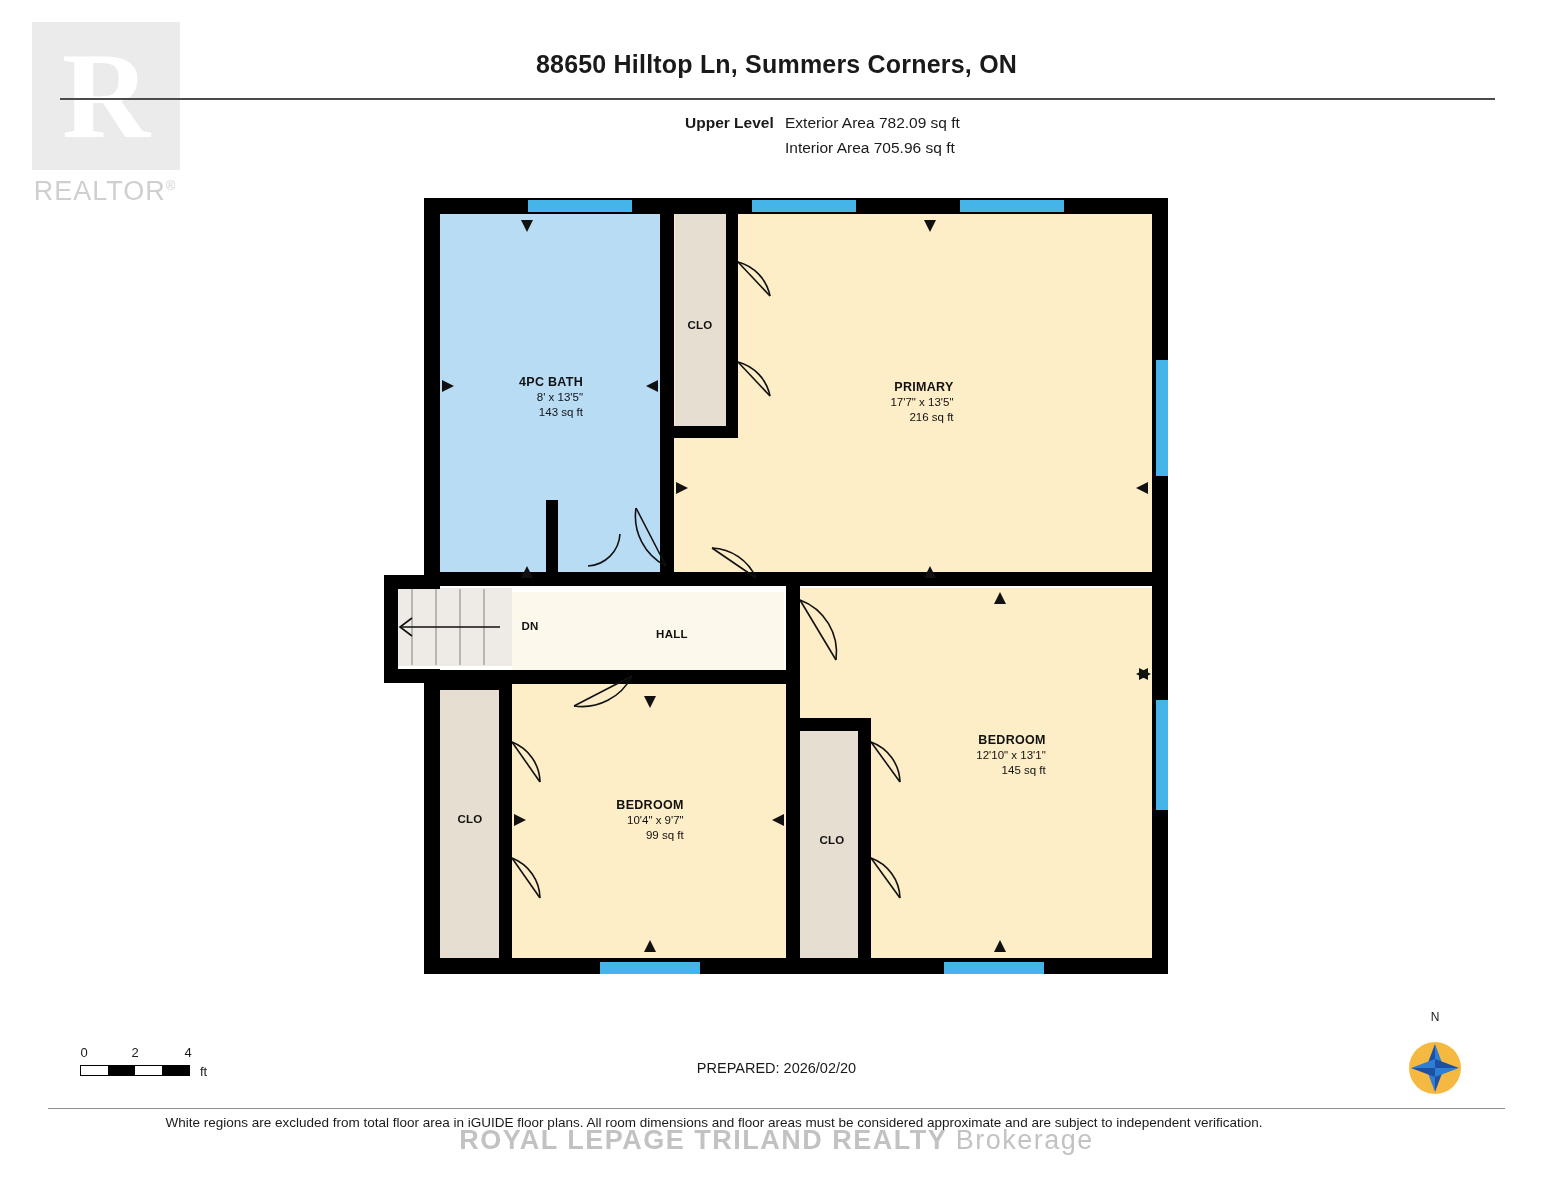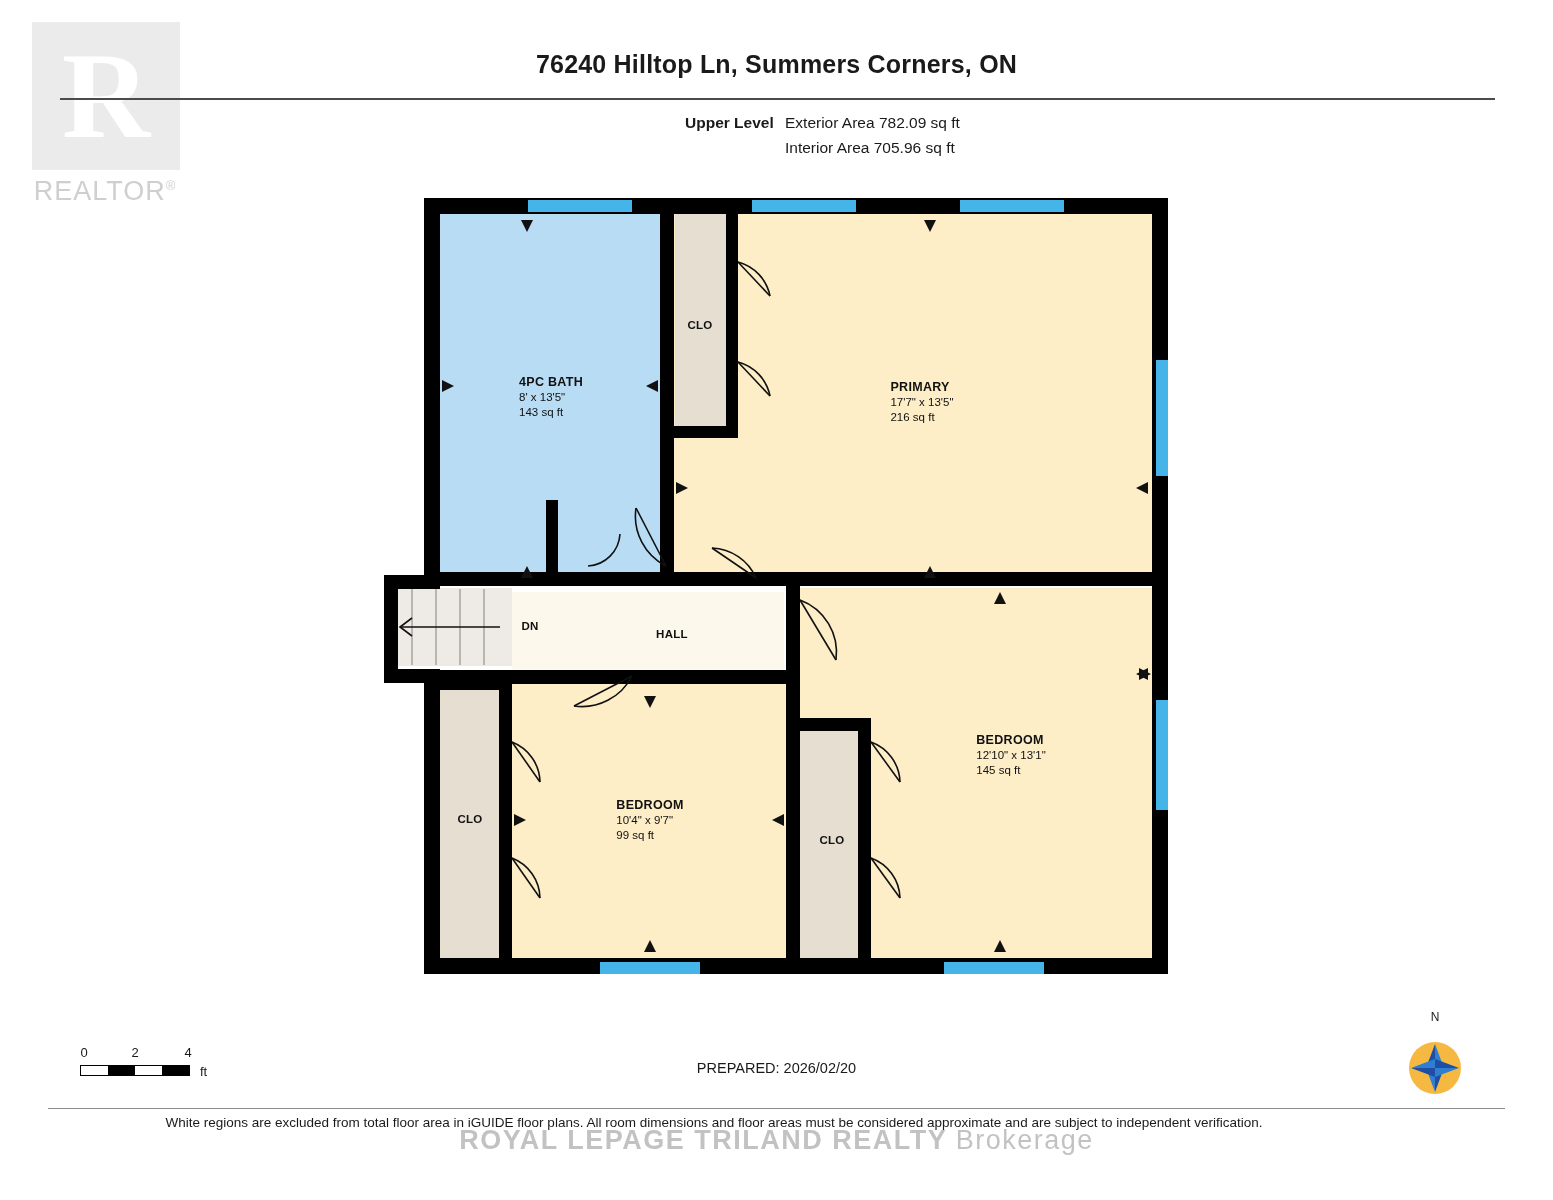--- a/index.html
+++ b/index.html
@@ -193,21 +193,21 @@
     text-align: center;
     font-size: 27px;
     font-weight: bold;
     color: rgba(120,120,120,0.45);
     letter-spacing: 1.5px;
   }
   #brokerage .light { font-weight: normal; }
 
   .room-label {
     position: absolute;
-    text-align: left;
+    text-align: right;
     font-size: 12.5px;
     line-height: 15px;
     color: #111;
     white-space: nowrap;
     transform: translateX(-50%);
   }
   .room-label .name { font-weight: bold; letter-spacing: 0.3px; }
   .room-label .small { font-size: 11.5px; }
   .tiny-label {
     position: absolute;
@@ -222,21 +222,21 @@
 <body>
 
 <div id="realtor-logo">
   <div class="r-box"></div>
   <div class="r-letter">R</div>
   <div class="r-word">
     <span>REALTOR</span><sup>®</sup>
   </div>
 </div>
 
-<div id="page-title">76240 Hilltop Ln, Summers Corners, ON</div>
+<div id="page-title">88650 Hilltop Ln, Summers Corners, ON</div>
 <div id="title-rule"></div>
 
 <div id="level-info">
   <div class="row1">
     <span class="lbl">Upper Level</span><span class="val">Exterior Area 782.09 sq ft</span>
   </div>
   <div class="row2">
     <span class="val">Interior Area 705.96 sq ft</span>
   </div>
 </div>

